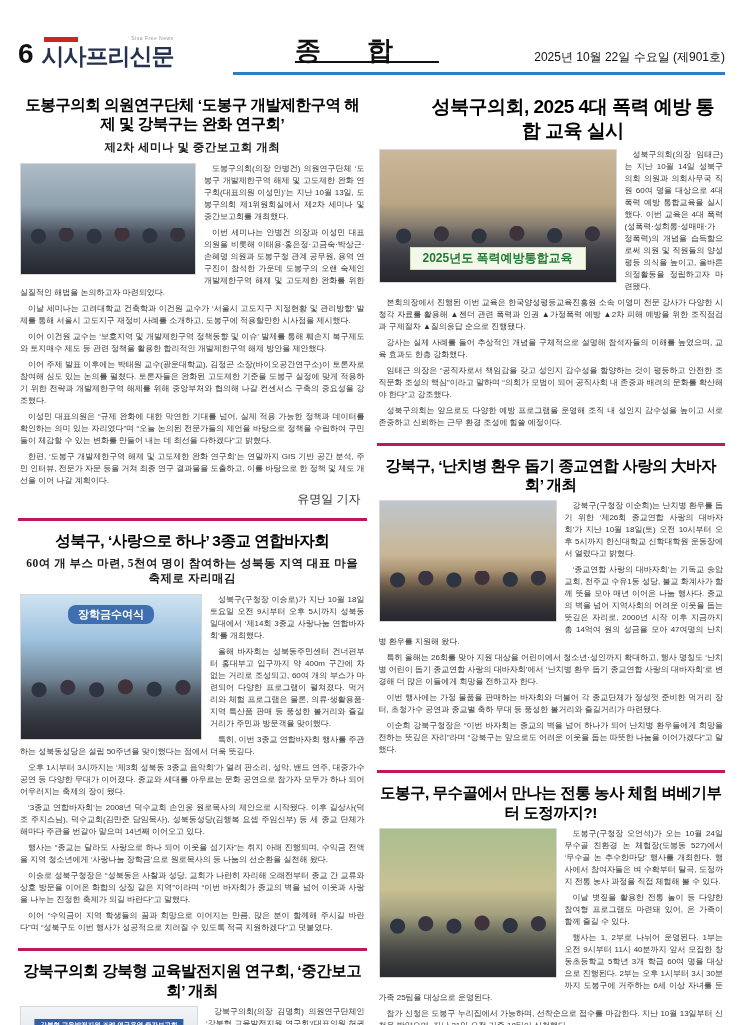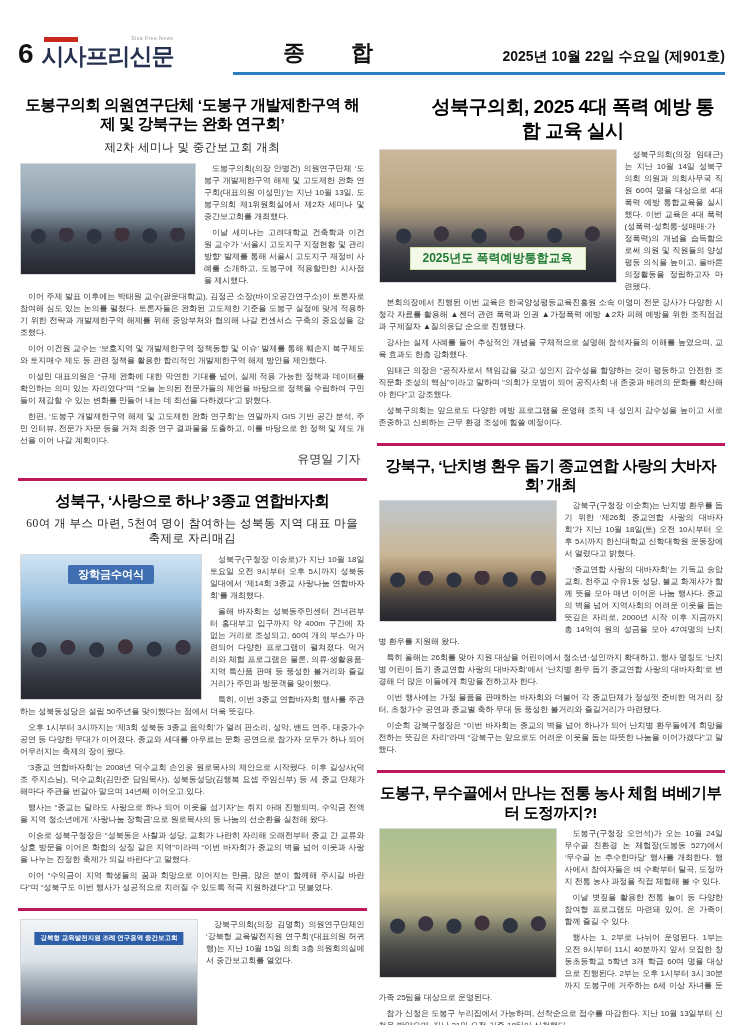--- a/index.html
+++ b/index.html
@@ -19,41 +19,42 @@
     display:flex;align-items:flex-end;justify-content:space-between;
     height:44px;margin-top:10px;
   }
   .brand{display:flex;align-items:flex-end;gap:8px;}
   .pageno{font-size:28px;font-weight:bold;color:#111;line-height:1;}
   .logo-wrap{position:relative;line-height:1;text-align:right;}
   .logo-accent{position:absolute;top:-8px;left:2px;width:34px;height:5px;background:#c8281e;}
   .logo-tagline{position:absolute;top:-9px;right:0;font-size:5px;color:#999;letter-spacing:.5px;}
   .logo{font-size:23px;font-weight:bold;color:#25314f;letter-spacing:-1px;}
   .section-title{
-    font-size:22px;font-weight:bold;color:#111;
+    font-size:26px;font-weight:bold;color:#111;
     letter-spacing:46px;text-indent:46px;
     transform:translateX(-10px);
-  }
-  .issue-date{font-size:14px;font-weight:bold;color:#111;padding-bottom:2px;}
+    text-decoration:underline;
+  }
+  .issue-date{font-size:12px;font-weight:normal;color:#111;padding-bottom:2px;}
   .head-rule{height:3px;background:#2e7fc1;margin:4px 0 10px 215px;}
   
   .cols{display:flex;gap:10px;}
   .col{flex:1;min-width:0;}
   .article{padding:8px 2px 10px 2px;}
   .article + .article{border-top:3px solid #be185d;}
   .headline{
     margin:2px 0 6px 0;text-align:center;
     font-size:15.5px;line-height:1.25;font-weight:bold;color:#000;
     letter-spacing:-0.5px;
   }
   .headline.big{font-size:19px;margin-left:44px;}
   .subtitle{
     margin:0 0 8px 0;text-align:center;
     font-family:"Liberation Serif",serif;
-    font-size:11.5px;font-weight:normal;color:#1a1a1a;letter-spacing:0.5px;
+    font-size:11.5px;font-weight:bold;color:#1a1a1a;letter-spacing:0.5px;
   }
   .body{overflow:hidden;}
   .body::after{content:"";display:block;clear:both;}
   .paras p{
     margin:0 0 4px 0;
     font-size:8px;line-height:1.5;color:#333;
     text-align:justify;text-indent:8px;
   }
   .byline{text-align:right;font-size:12px;color:#333;margin-top:4px;padding-right:4px;}
   
@@ -61,21 +62,21 @@
     float:left;margin:0 8px 4px 0;
     position:relative;border:1px solid #d8d8d8;box-sizing:border-box;
     overflow:hidden;
   }
   .photo .photo-banner{
     position:absolute;left:50%;transform:translateX(-50%);
     white-space:nowrap;font-weight:bold;text-align:right;
   }
   .ph-a{width:176px;height:112px;background:linear-gradient(180deg,#aebcc6 0%,#8fa0ad 38%,#4d5763 62%,#39414c 100%);}
   .ph-b{width:182px;height:146px;background:linear-gradient(180deg,#cfe3f2 0%,#9fc3e0 30%,#5e6b77 70%,#403f46 100%);}
-  .ph-b .photo-banner{top:10px;font-size:11px;color:#fff;background:#3f6fb0;padding:2px 10px;border-radius:2px;}
+  .ph-b .photo-banner{top:10px;font-size:11px;color:#fff;background:#3f6fb0;padding:2px 10px;border-radius:8px;}
   .ph-c{width:178px;height:116px;background:linear-gradient(180deg,#f2f4f6 0%,#dde4ea 35%,#7a8694 70%,#55423b 100%);}
   .ph-c .photo-banner{top:12px;font-size:6.5px;color:#fff;background:#2f5fa8;padding:2px 6px;}
   .ph-e{width:238px;height:134px;background:linear-gradient(180deg,#cbb89b 0%,#b9a684 40%,#5c5a5e 72%,#3e3d44 100%);}
   .ph-e .photo-banner{bottom:12px;font-size:12px;color:#1f7a33;background:#f4f8e8;padding:2px 12px;border:1px solid #cfe0a8;}
   .ph-f{width:178px;height:122px;background:linear-gradient(180deg,#bfc6cd 0%,#c9b694 45%,#8b7355 70%,#3a3a3a 100%);}
   .ph-g{width:178px;height:150px;background:linear-gradient(180deg,#aabf8f 0%,#c9c193 40%,#8a8a72 70%,#57564a 100%);}
   
   .people{
     position:absolute;left:0;right:0;bottom:0;height:42%;
     background:
@@ -113,23 +114,24 @@
 
       <article class="article">
         <h2 class="headline">도봉구의회 의원연구단체 ‘도봉구 개발제한구역 해제 및 강북구는 완화 연구회’</h2>
         <h3 class="subtitle">제2차 세미나 및 중간보고회 개최</h3>
         <div class="body">
           <figure class="photo ph-a">
             <div class="people"></div>
           </figure>
           <div class="paras">
               <p>도봉구의회(의장 안병건) 의원연구단체 ‘도봉구 개발제한구역 해제 및 고도제한 완화 연구회(대표의원 이성민)’는 지난 10월 13일, 도봉구의회 제1위원회실에서 제2차 세미나 및 중간보고회를 개최했다.</p>
+              <p>이번 세미나는 안병건 의장과 이성민 대표의원을 비롯해 이태용·홍은정·고금숙·박상근·손혜명 의원과 도봉구청 관계 공무원, 용역 연구진이 참석한 가운데 도봉구의 오랜 숙제인 개발제한구역 해제 및 고도제한 완화를 위한 실질적인 해법을 논의하고자 마련되었다.</p>
               <p>이날 세미나는 고려대학교 건축학과 이건원 교수가 ‘서울시 고도지구 지정현황 및 관리방향’ 발제를 통해 서울시 고도지구 재정비 사례를 소개하고, 도봉구에 적용할만한 시사점을 제시했다.</p>
+              <p>이어 이건원 교수는 ‘보호지역 및 개발제한구역 정책동향 및 이슈’ 발제를 통해 훼손지 복구제도와 토지매수 제도 등 관련 정책을 활용한 합리적인 개발제한구역 해제 방안을 제안했다.</p>
               <p>이어 주제 발표 이후에는 박태원 교수(광운대학교), 김정곤 소장(바이오공간연구소)이 토론자로 참여해 심도 있는 논의를 펼쳤다. 토론자들은 완화된 고도제한 기준을 도봉구 실정에 맞게 적용하기 위한 전략과 개발제한구역 해제를 위해 중앙부처와 협의해 나갈 컨센서스 구축의 중요성을 강조했다.</p>
-              <p>이어 이건원 교수는 ‘보호지역 및 개발제한구역 정책동향 및 이슈’ 발제를 통해 훼손지 복구제도와 토지매수 제도 등 관련 정책을 활용한 합리적인 개발제한구역 해제 방안을 제안했다.</p>
               <p>이성민 대표의원은 “규제 완화에 대한 막연한 기대를 넘어, 실제 적용 가능한 정책과 데이터를 확인하는 의미 있는 자리였다”며 “오늘 논의된 전문가들의 제언을 바탕으로 정책을 수립하여 구민들이 체감할 수 있는 변화를 만들어 내는 데 최선을 다하겠다”고 밝혔다.</p>
               <p>한편, ‘도봉구 개발제한구역 해제 및 고도제한 완화 연구회’는 연말까지 GIS 기반 공간 분석, 주민 인터뷰, 전문가 자문 등을 거쳐 최종 연구 결과물을 도출하고, 이를 바탕으로 한 정책 및 제도 개선을 이어 나갈 계획이다.</p>
             </div>
           <div class="byline">유명일 기자</div>
         </div>
       </article>
 
       <article class="article">
         <h2 class="headline">성북구, ‘사랑으로 하나’ 3종교 연합바자회</h2>
         <h3 class="subtitle">60여 개 부스 마련, 5천여 명이 참여하는 성북동 지역 대표 마을 축제로 자리매김</h3>
@@ -145,20 +147,21 @@
               <p>오후 1시부터 3시까지는 ‘제3회 성북동 3종교 음악회’가 열려 판소리, 성악, 밴드 연주, 대중가수 공연 등 다양한 무대가 이어졌다. 종교와 세대를 아우르는 문화 공연으로 참가자 모두가 하나 되어 어우러지는 축제의 장이 됐다.</p>
               <p>‘3종교 연합바자회’는 2008년 덕수교회 손인웅 원로목사의 제안으로 시작됐다. 이후 길상사(덕조 주지스님), 덕수교회(김만준 담임목사), 성북동성당(김행복 요셉 주임신부) 등 세 종교 단체가 해마다 주관을 번갈아 맡으며 14년째 이어오고 있다.</p>
               <p>행사는 “종교는 달라도 사랑으로 하나 되어 이웃을 섬기자”는 취지 아래 진행되며, 수익금 전액을 지역 청소년에게 ‘사랑나눔 장학금’으로 원로목사의 등 나눔의 선순환을 실천해 왔다.</p>
               <p>이승로 성북구청장은 “성북동은 사찰과 성당, 교회가 나란히 자리해 오래전부터 종교 간 교류와 상호 방문을 이어온 화합의 상징 같은 지역”이라며 “이번 바자회가 종교의 벽을 넘어 이웃과 사랑을 나누는 진정한 축제가 되길 바란다”고 말했다.</p>
               <p>이어 “수익금이 지역 학생들의 꿈과 희망으로 이어지는 만큼, 많은 분이 함께해 주시길 바란다”며 “성북구도 이번 행사가 성공적으로 치러질 수 있도록 적극 지원하겠다”고 덧붙였다.</p>
             </div>
         </div>
       </article>
 
       <article class="article">
+        <h2 class="headline">강북구의회 강북형 교육발전지원 연구회, ‘중간보고회’ 개최</h2>
         <div class="body">
           <figure class="photo ph-c">
             <span class="photo-banner">강북형 교육발전지원 조례 연구용역 중간보고회</span>
 
           </figure>
           <div class="paras">
               <p>강북구의회(의장 김명희) 의원연구단체인 ‘강북형 교육발전지원 연구회’(대표의원 허귀행)는 지난 10월 15일 의회 3층 의원회의실에서 중간보고회를 열었다.</p>
             </div>
 
         </div>

